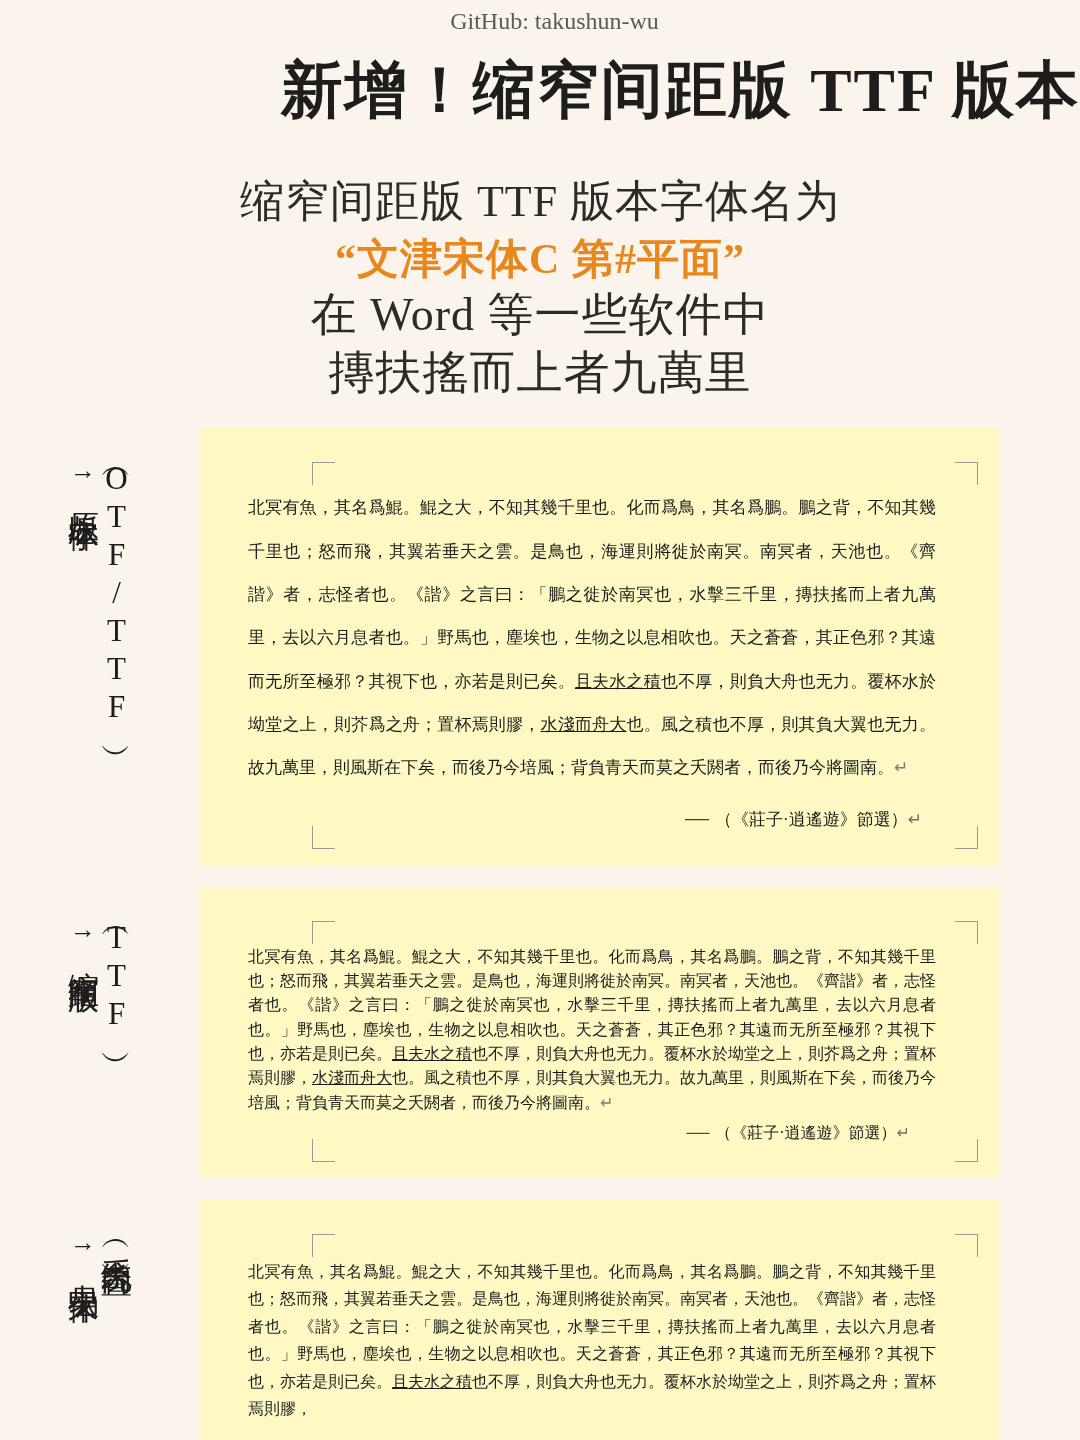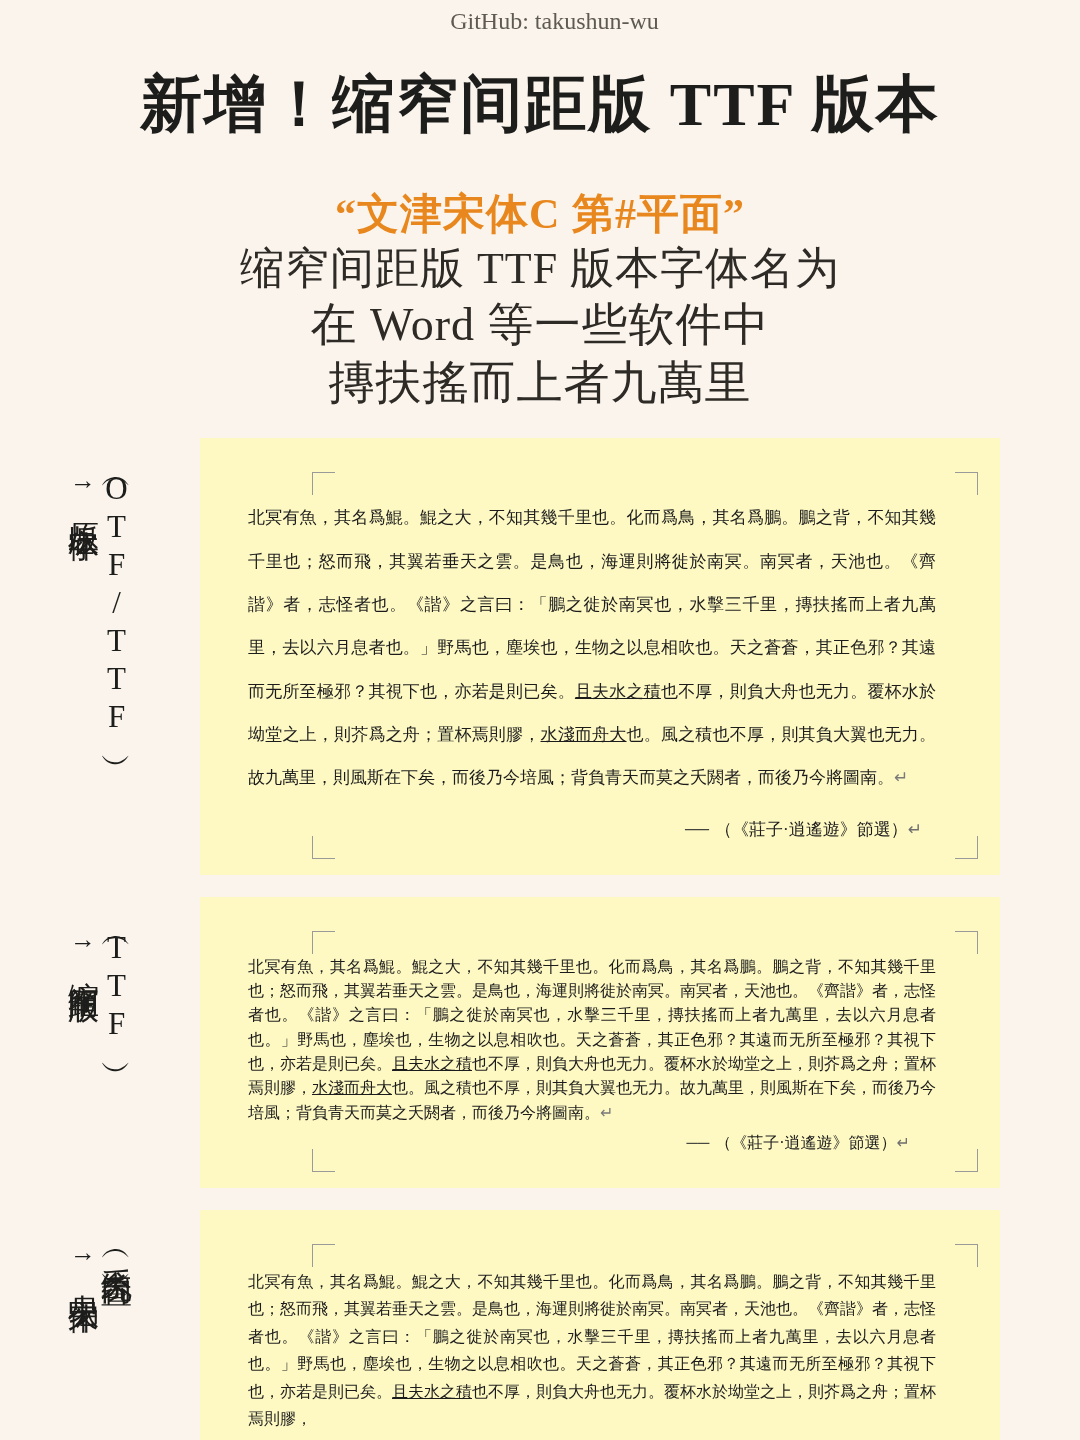--- a/index.html
+++ b/index.html
@@ -28,26 +28,26 @@
     color: #5e5a52;
     font-family: "Liberation Serif", serif;
     padding-left: 29px;
   }
   .credit-bar .credit-item {
     white-space: nowrap;
   }
 
   
   .headline {
-    text-align: center;
+    text-align: right;
     font-size: 62px;
     font-weight: bold;
     letter-spacing: 2px;
     color: #1d1d1b;
-    margin-top: 24px;
+    margin-top: 10px;
     font-family: "Liberation Serif", serif;
   }
 
   
   .sub-block {
     text-align: center;
     margin-top: 42px;
     line-height: 1.26;
     color: #2e2a25;
   }
@@ -161,22 +161,22 @@
 </head>
 <body>
 
 <div class="credit-bar">
   <span class="credit-item">GitHub: takushun-wu</span>
 </div>
 
 <div class="headline">新增！缩窄间距版 TTF 版本</div>
 
 <div class="sub-block">
+  <div class="sub-line">缩窄间距版 TTF 版本字体名为</div>
   <div class="sub-line accent">“文津宋体C 第#平面”</div>
-  <div class="sub-line">缩窄间距版 TTF 版本字体名为</div>
   <div class="sub-line l3">在 Word 等一些软件中</div>
   <div class="sub-line l4">摶扶搖而上者九萬里</div>
 </div>
 
 <div class="samples">
 
   <div class="sample-row">
     <div class="row-label">
       <div class="label-col">
         <div class="vert-label">（OTF/TTF）</div>

